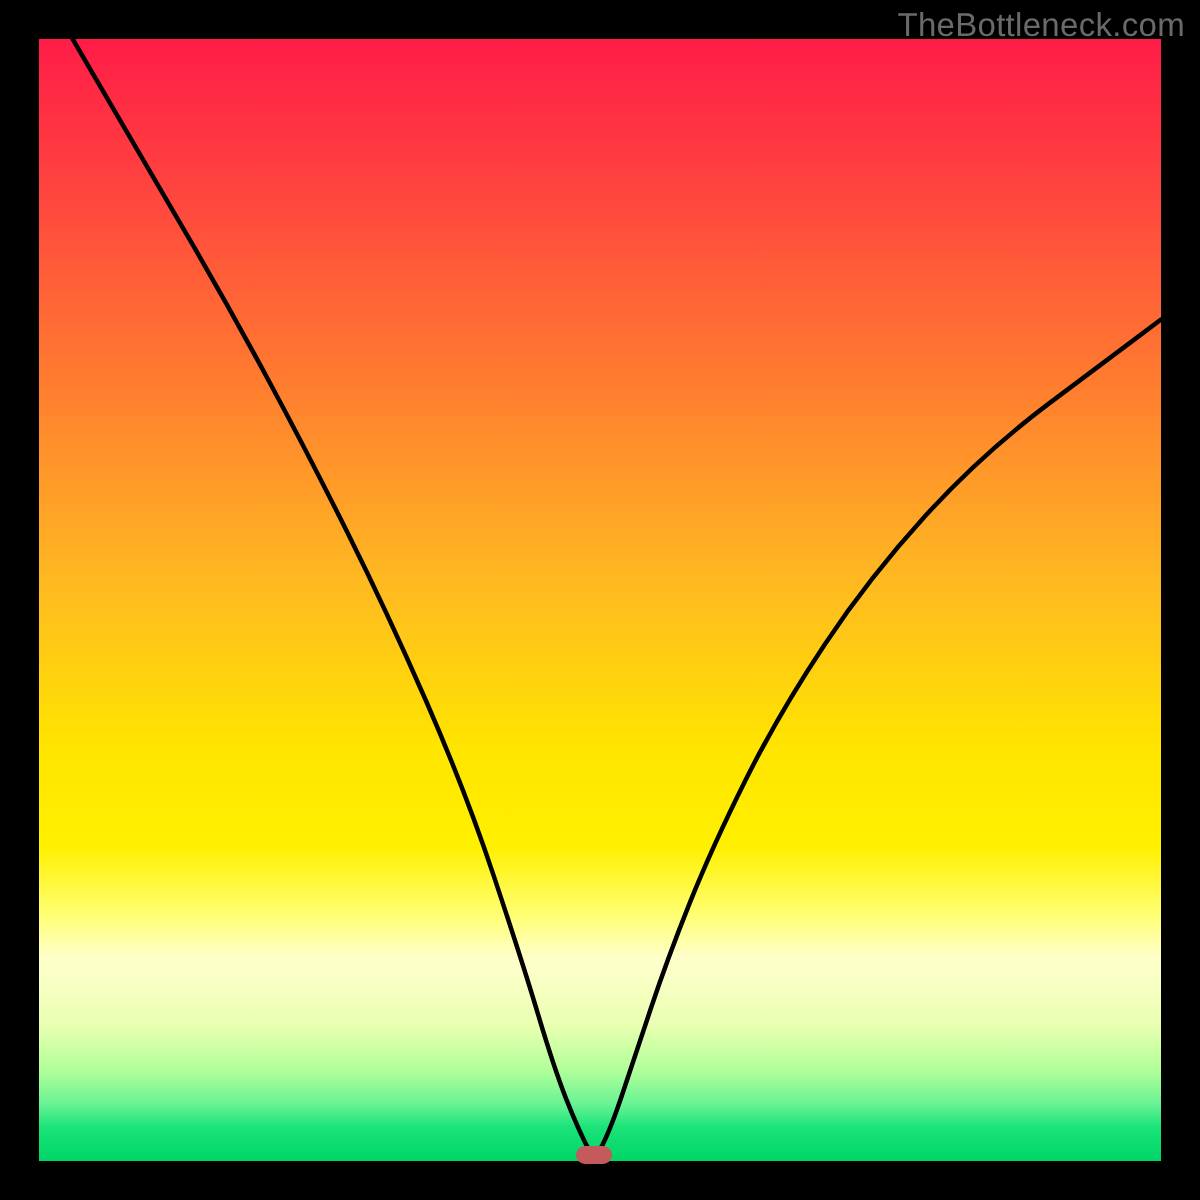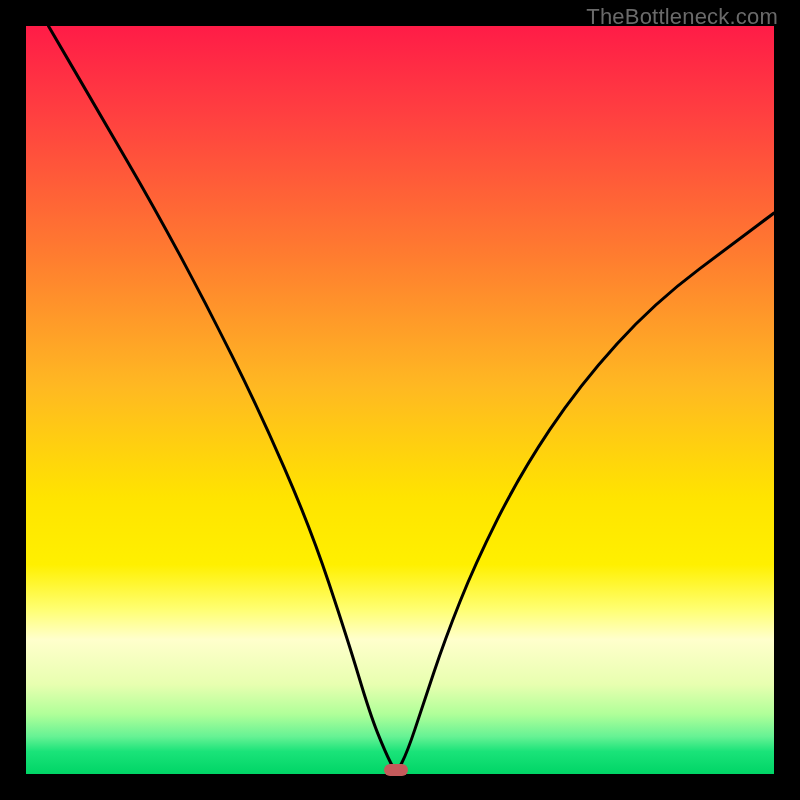--- a/index.html
+++ b/index.html
@@ -28,21 +28,21 @@
       #ffffcc 82%,
       #e8ffb0 88%,
       #b0ff99 92%,
       #66f294 95%,
       #1ae379 97%,
       #00d566 100%);
   }
   .watermark {
     position: absolute;
     top: 4px;
-    right: 22px;
+    right: 10px;
     color: #6a6a6a;
     font-size: 22px;
     font-weight: 500;
     letter-spacing: 0.2px;
     z-index: 10;
   }
   svg.curve {
     position: absolute;
     left: 0;
     top: 0;

